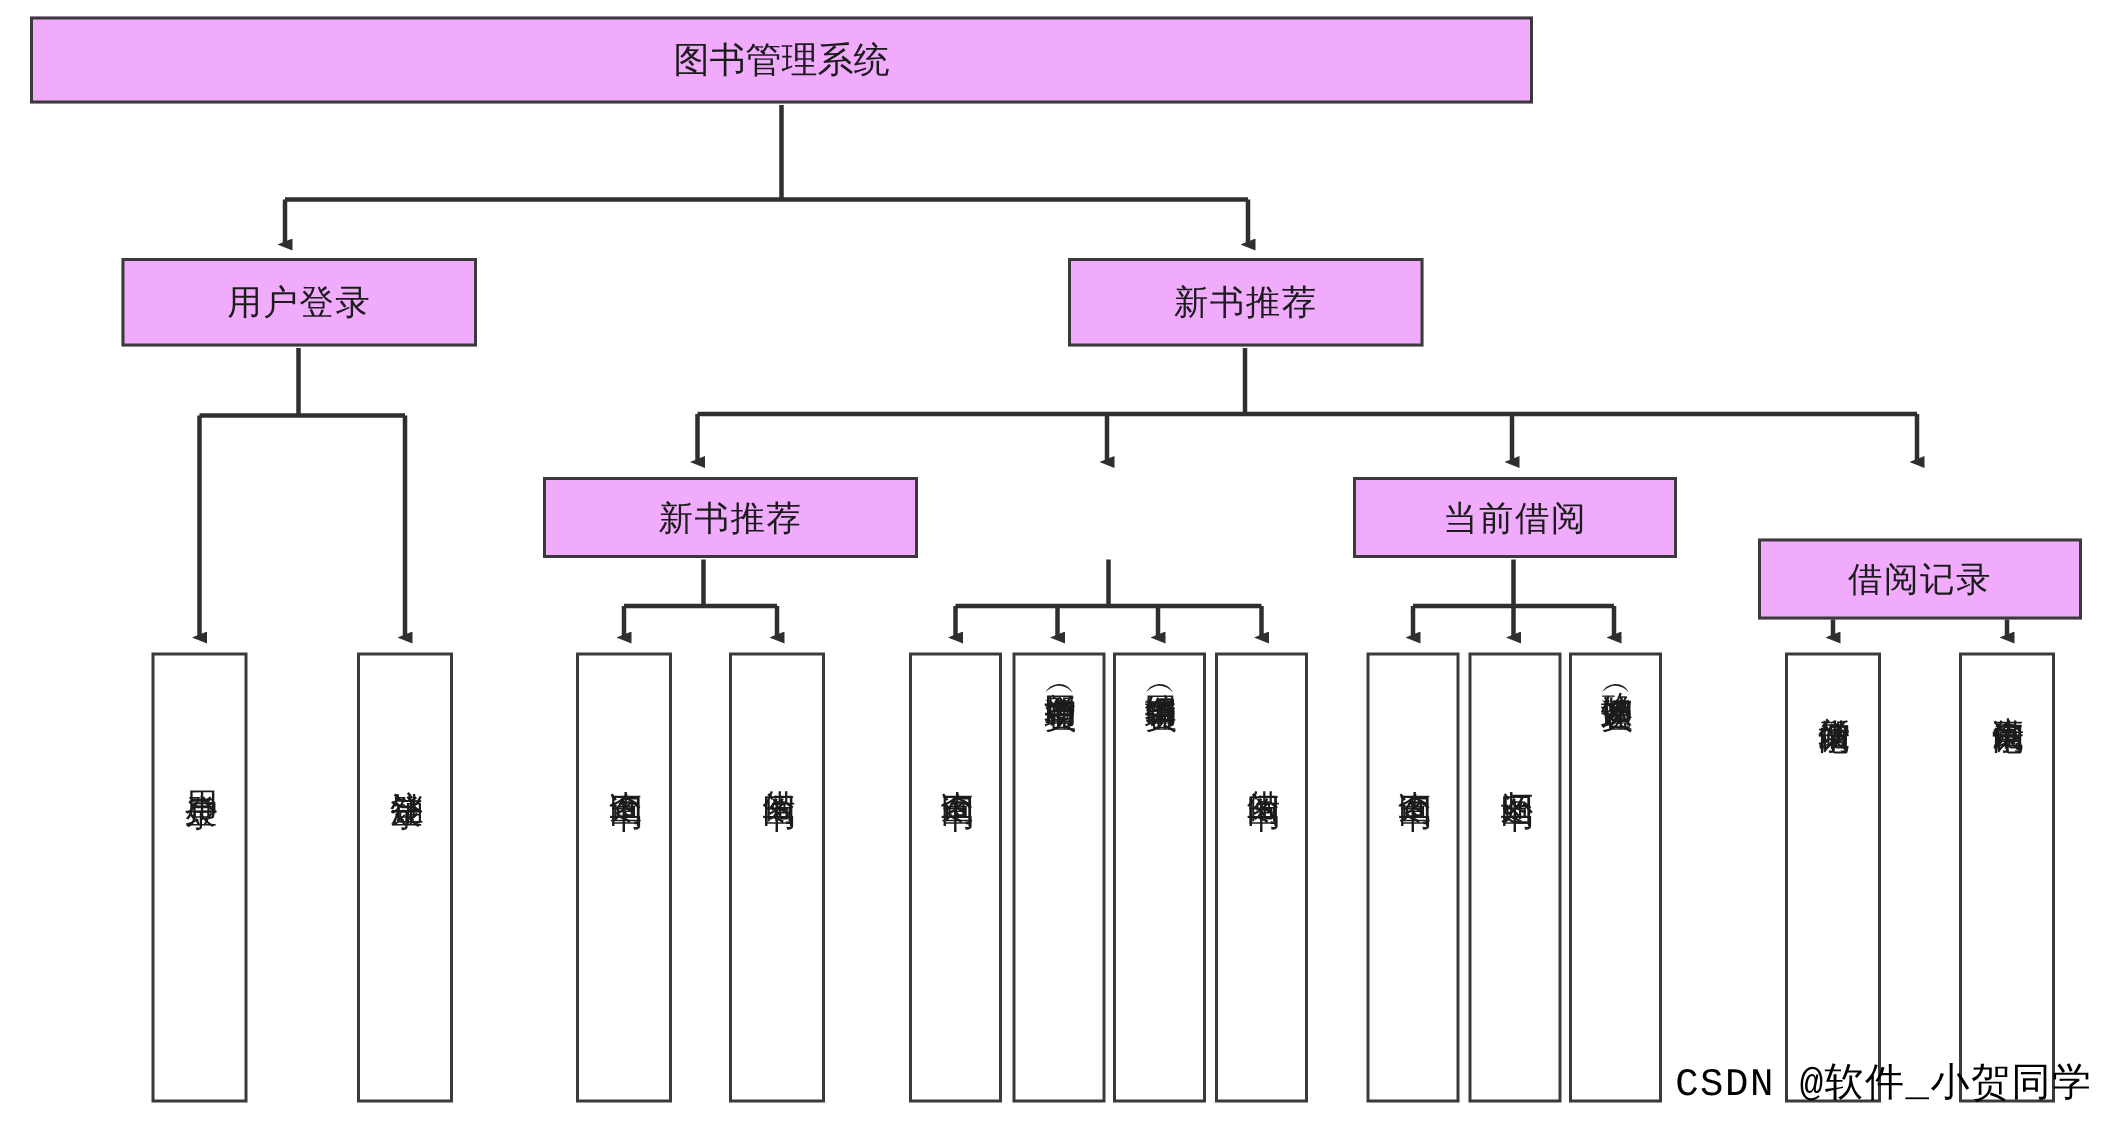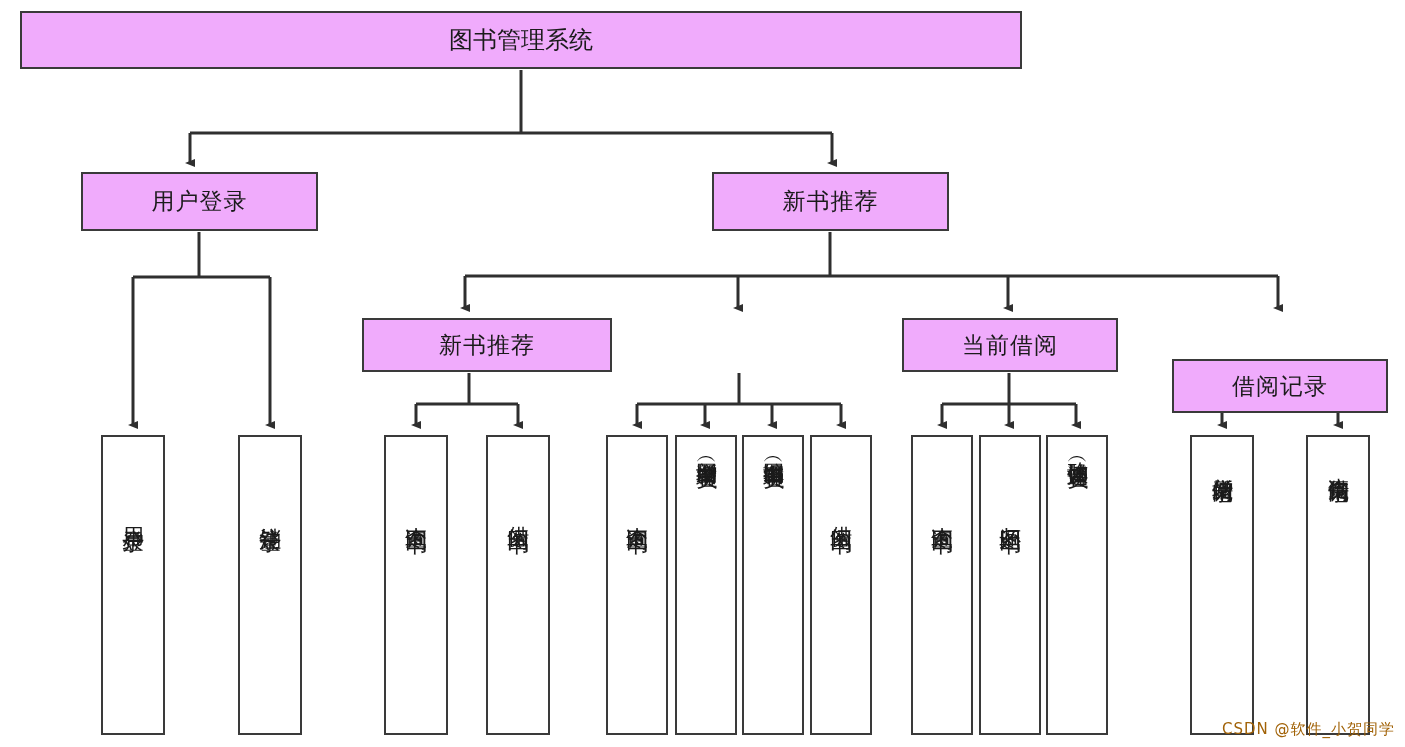--- a/index.html
+++ b/index.html
@@ -39,25 +39,26 @@
     line-height:1.12;
     letter-spacing:2px;
     color:#1b1b1b;
     white-space:nowrap;
   }
   .leaf.tall .vtext{ font-size:21px; letter-spacing:1px; }
 
   #watermark{
     position:absolute;
     right:10px;bottom:8px;
-    font-size:15px;
-    color:#a16207;
+    font-size:26px;
+    color:#000000;
     letter-spacing:1px;
     white-space:nowrap;
     pointer-events:none;
+    font-family:Liberation Mono, monospace;
   }
 </style>
 </head>
 <body>
 
 <div id="canvas">
 
   <svg id="wires" viewBox="0 0 1405 747" xmlns="http://www.w3.org/2000/svg">
     <defs>
       <marker id="ar" markerWidth="10" markerHeight="10" refX="4" refY="5" orient="auto" markerUnits="userSpaceOnUse">

